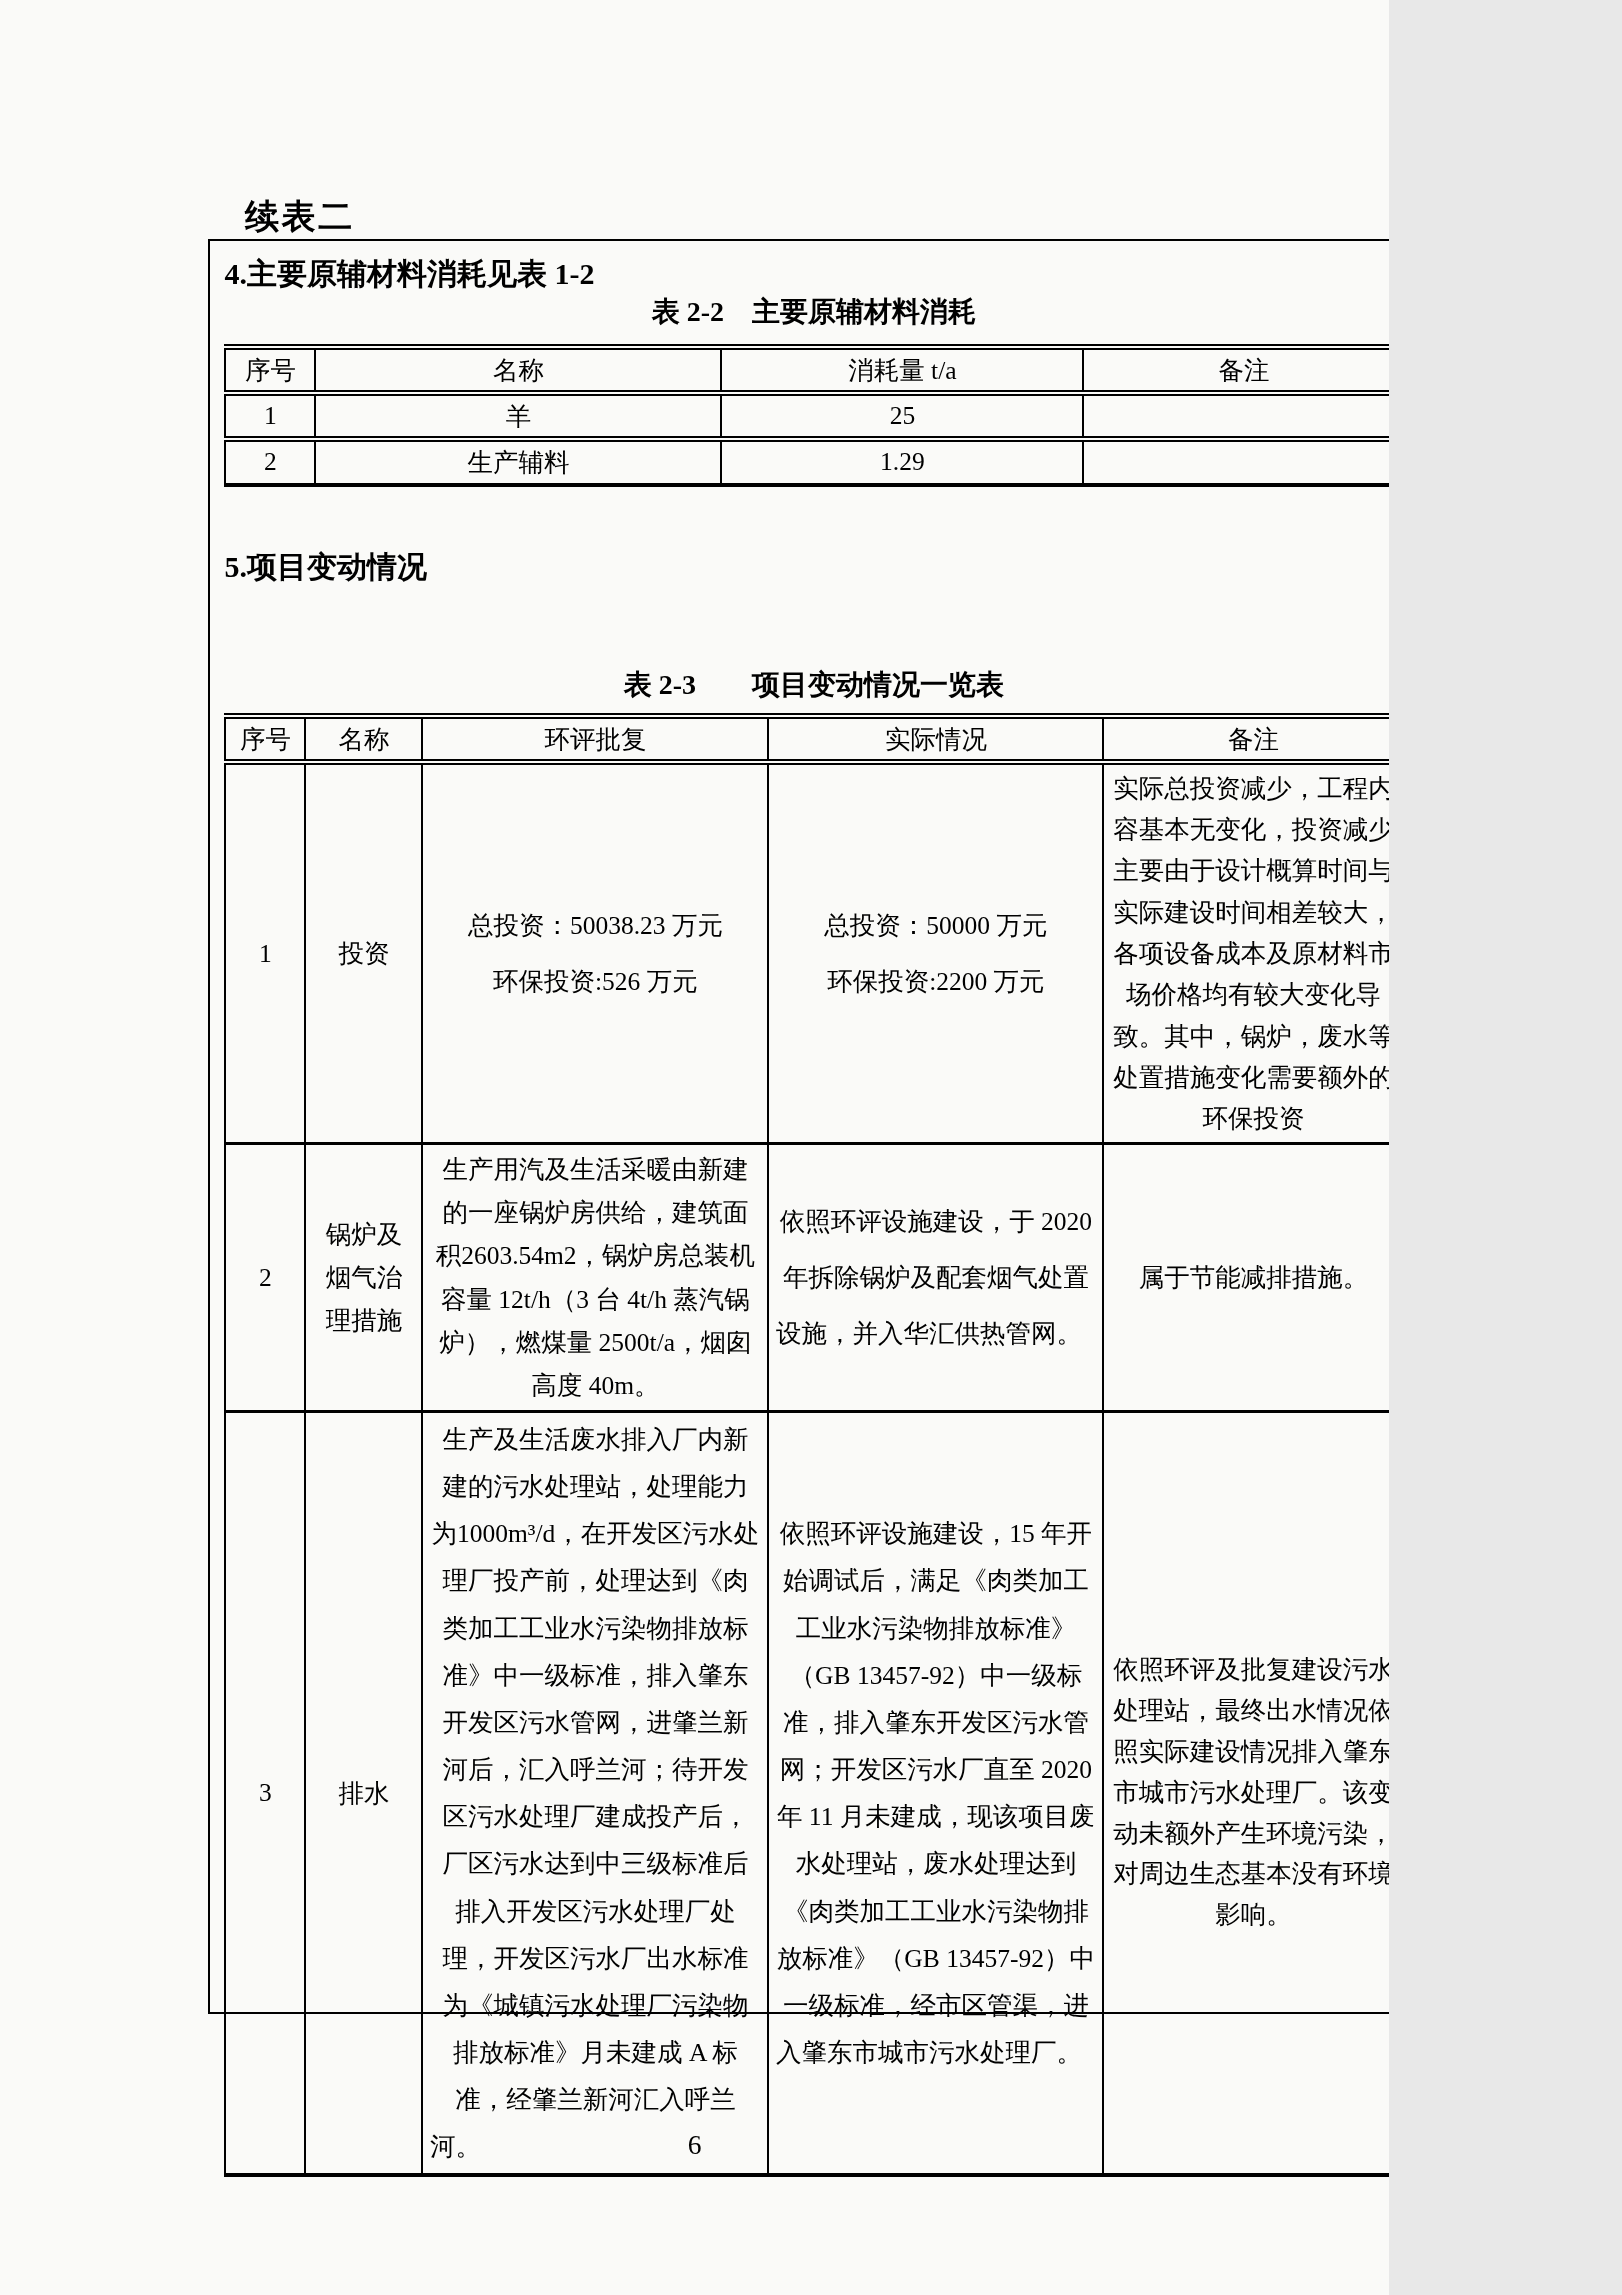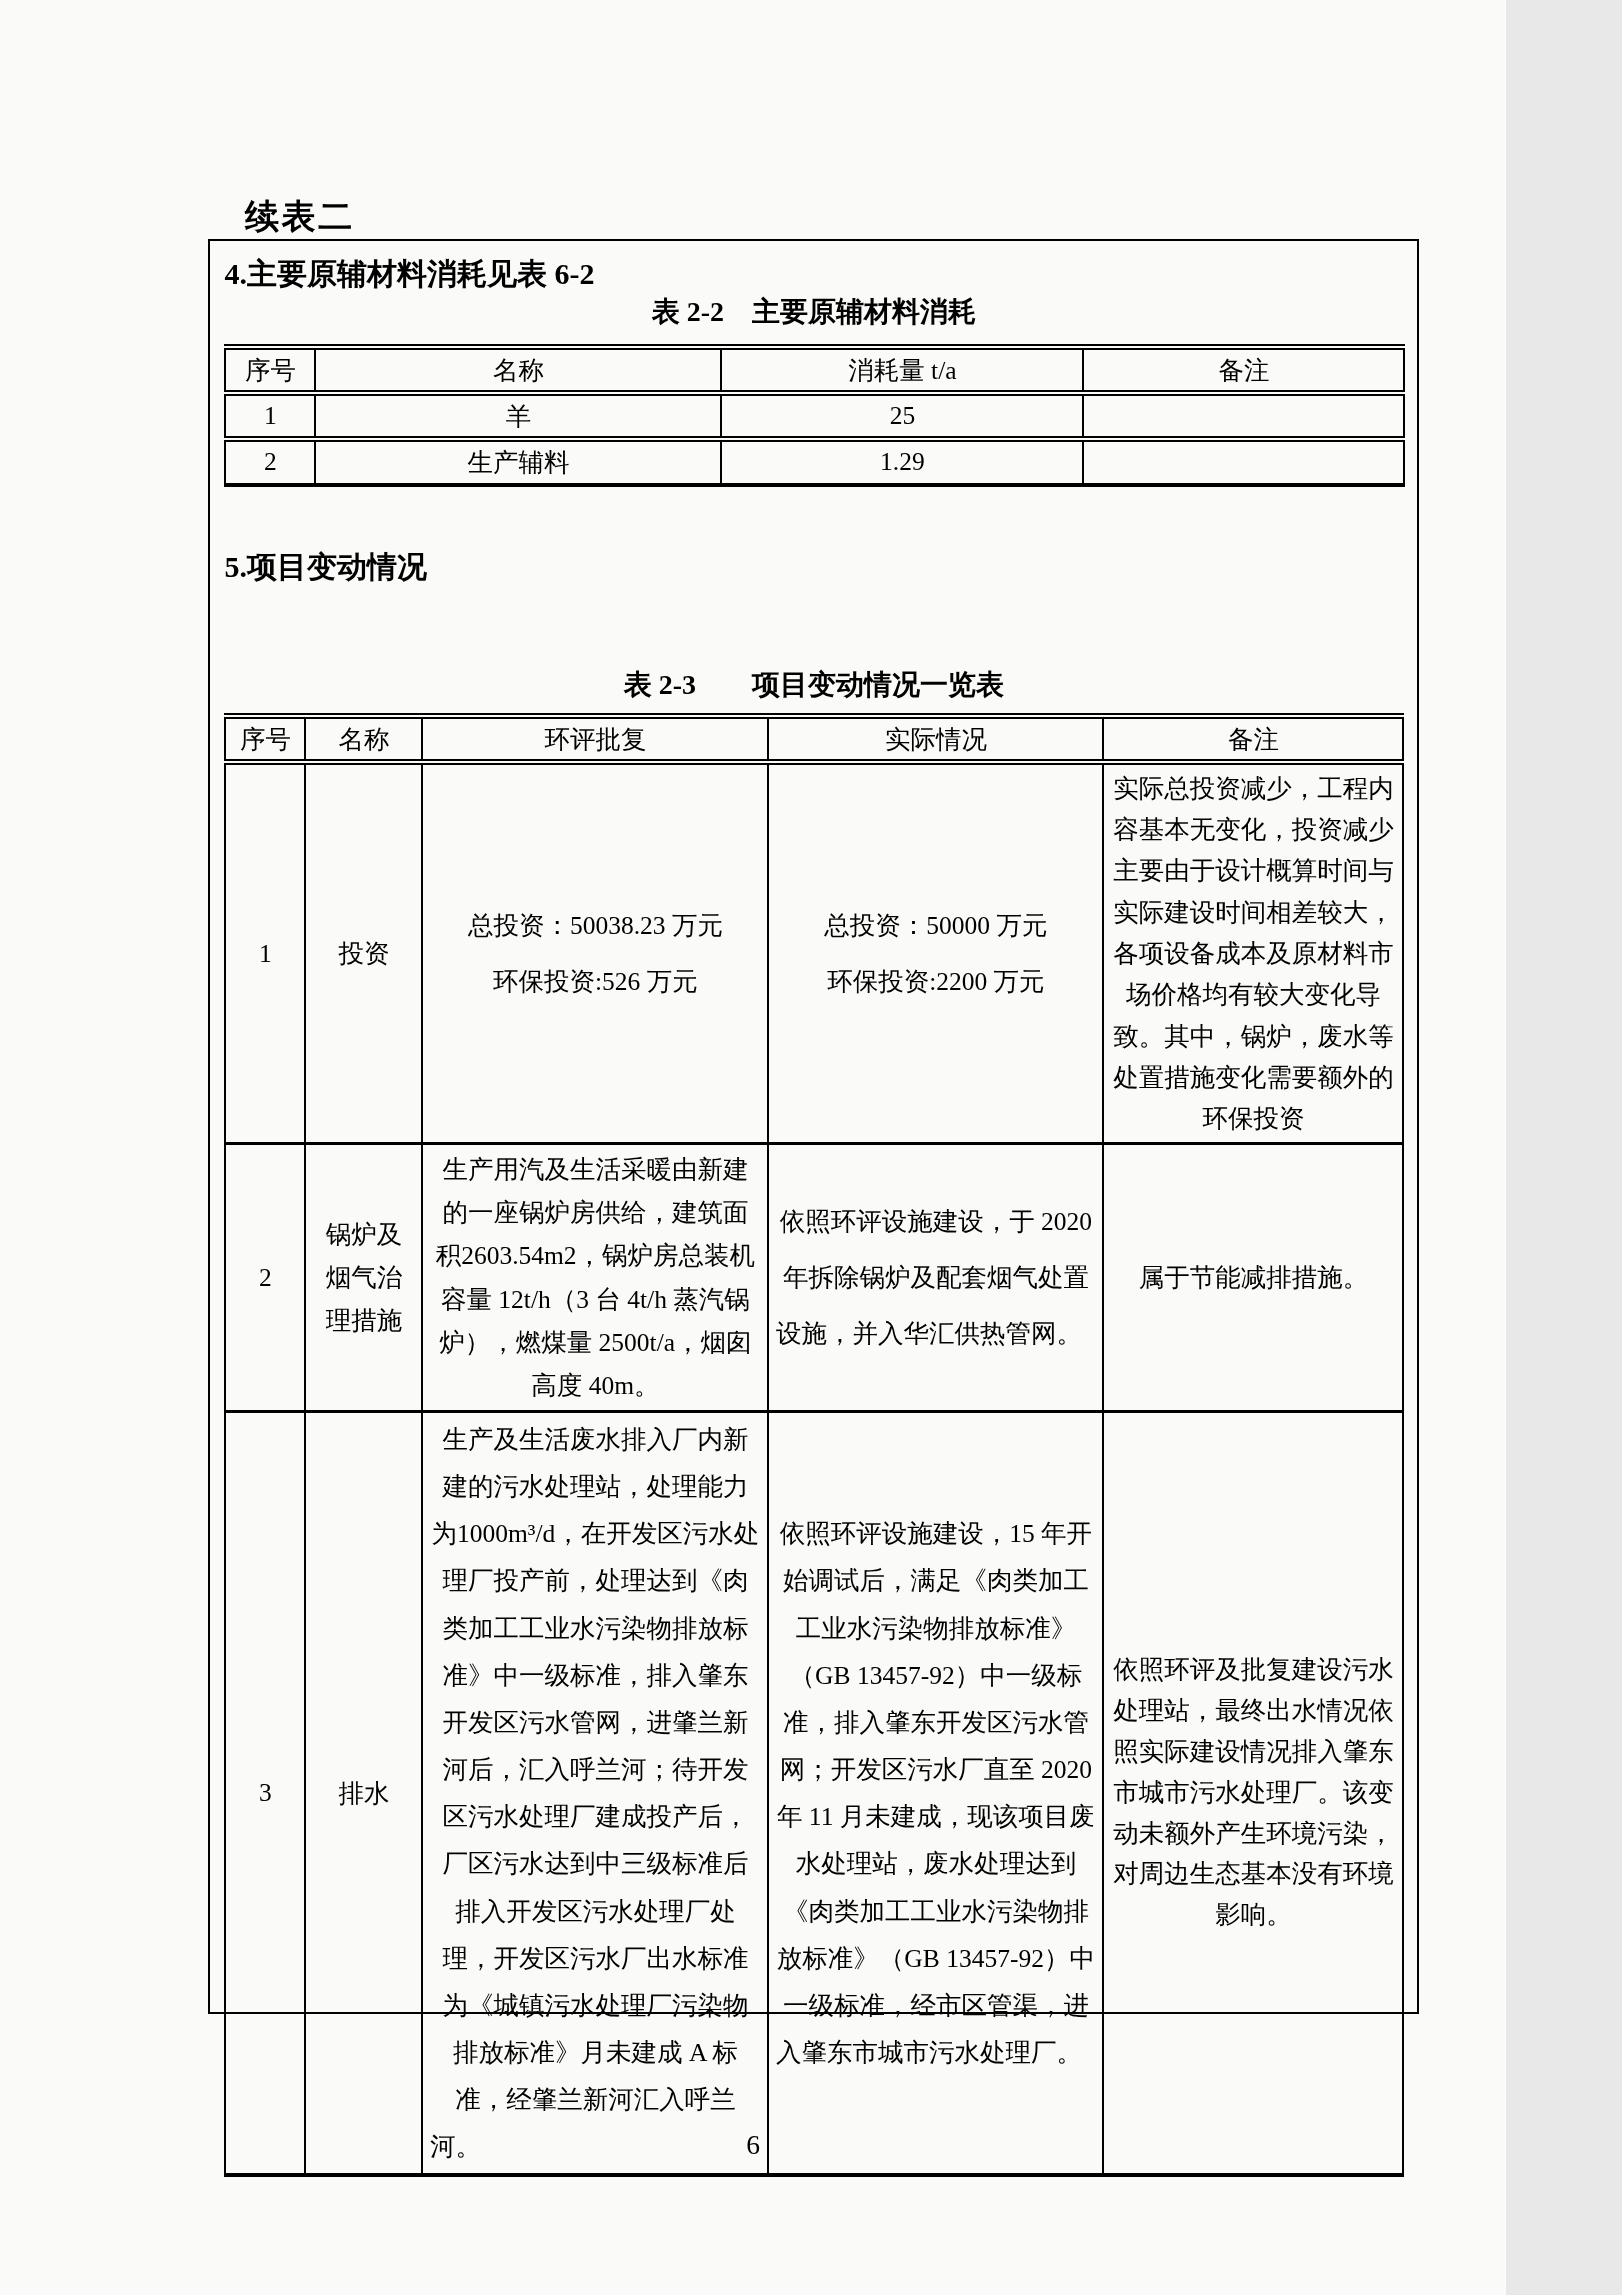--- a/index.html
+++ b/index.html
@@ -1,18 +1,18 @@
 <!DOCTYPE html>
 <html style="font-size:10.5px"><head>
 <meta charset="utf-8">
 <style>
   html,body { margin:0; padding:0; background:#e8e8e8; }
   .page {
     position:relative;
-    width:1506px; height:2295px;
+    width:1389px; height:2295px;
     background:#fafaf8;
     font-family:"Liberation Serif","DejaVu Serif",serif;
     color:#000;
     overflow:hidden;
   }
   .page-title {
     position:absolute; left:245px; top:194px;
     font-size:34px; font-weight:bold; letter-spacing:2.6px;
   }
   .content-box {
@@ -75,21 +75,21 @@
 </style>
 </head>
 <body>
 
 <div class="page">
 
   <div class="page-title">续表二</div>
 
   <div class="content-box">
 
-    <div class="heading sec4-heading">4.主要原辅材料消耗见表 6-2</div>
+    <div class="heading sec4-heading">4.主要原辅材料消耗见表 1-2</div>
 
     <div class="caption t22-caption">表 2-2　主要原辅材料消耗</div>
 
     <table class="tbl t22">
       <colgroup>
         <col style="width:90px">
           <col style="width:406px">
           <col style="width:362px">
           <col style="width:321px">
       </colgroup>

